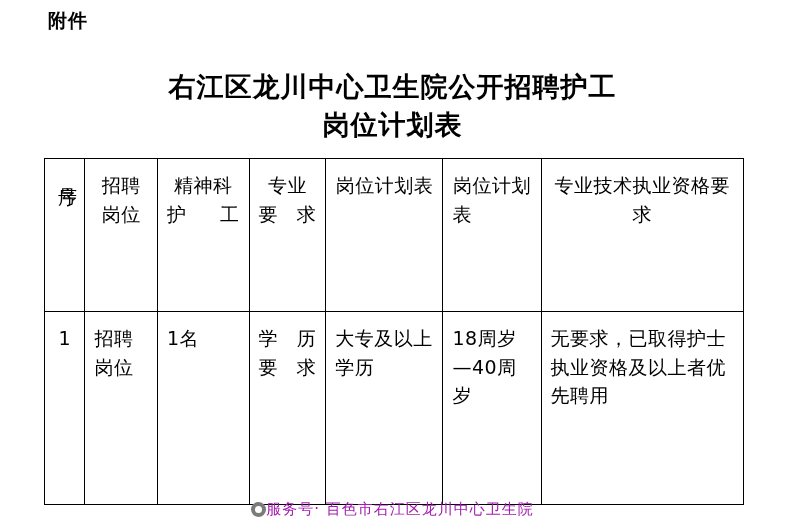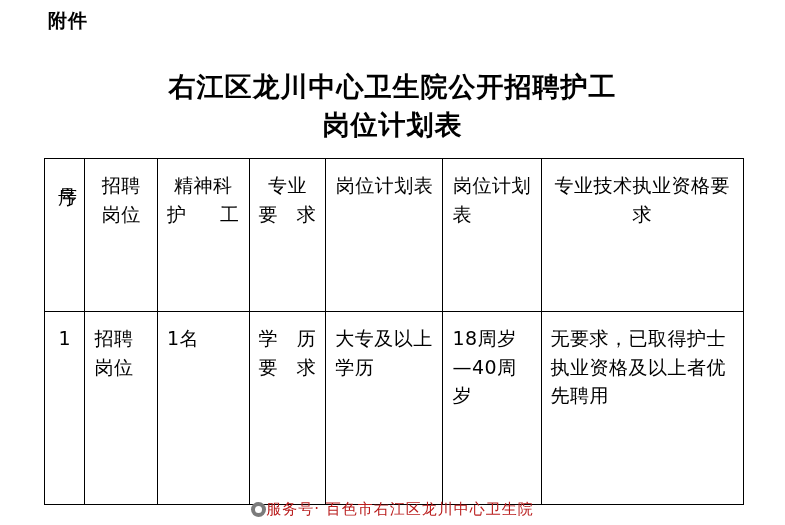--- a/index.html
+++ b/index.html
@@ -90,21 +90,21 @@
     vertical-align: middle;
     font-size: 19px;
   }
   .watermark {
     position: absolute;
     left: 0;
     bottom: 6px;
     width: 785px;
     text-align: center;
     font-size: 15px;
-    color: #b91c1c;
+    color: #a21caf;
     letter-spacing: 1px;
     display: flex;
     align-items: center;
     justify-content: center;
   }
   .wm-logo {
     display: inline-block;
     width: 15px;
     height: 15px;
     border-radius: 50%;

